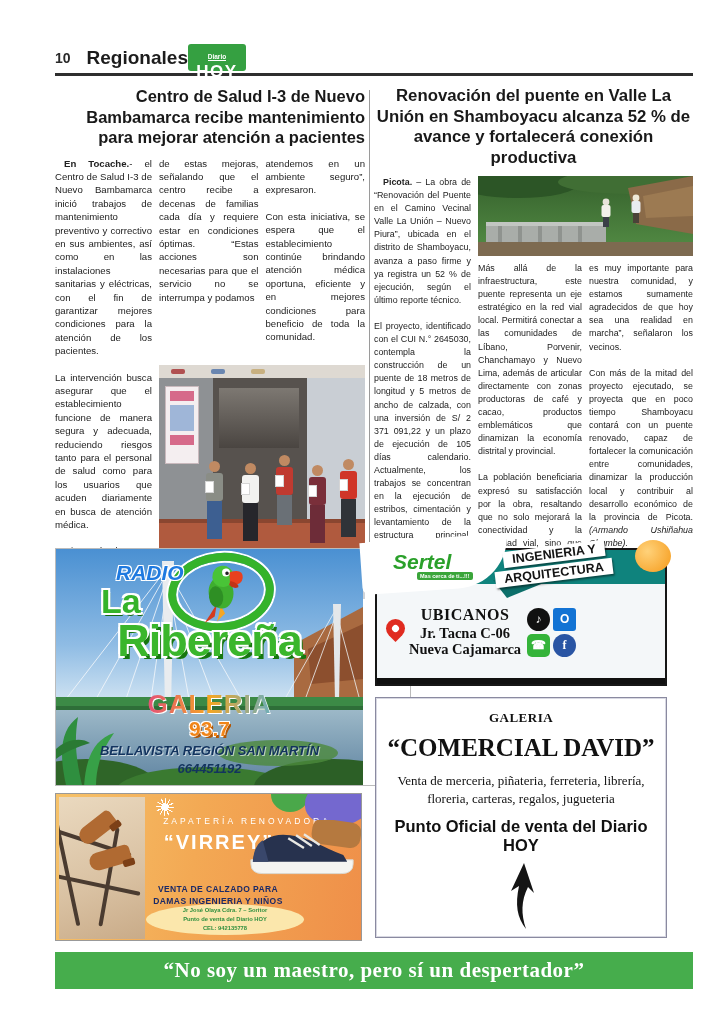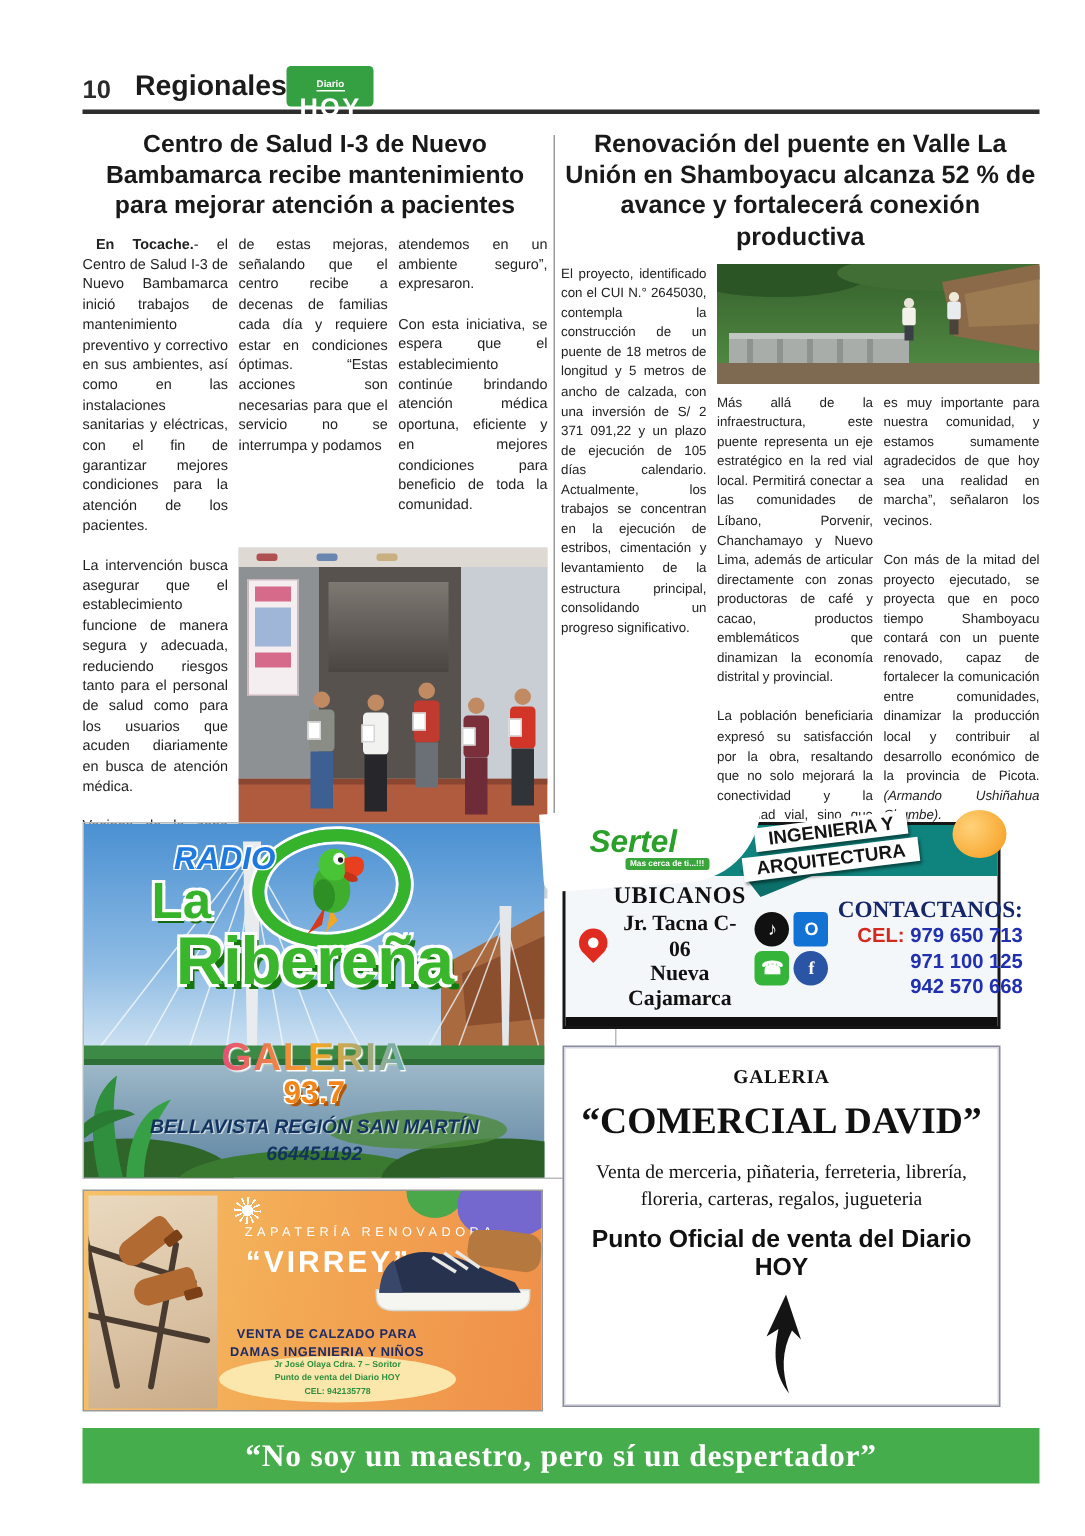--- a/index.html
+++ b/index.html
@@ -3,34 +3,34 @@
 <meta charset="utf-8">
 <style>
   * { margin:0; padding:0; box-sizing:border-box; }
   html,body { background:#ffffff; }
   body { font-family:"Liberation Sans", sans-serif; }
   .page { position:relative; width:723px; height:1024px; background:#fff; overflow:hidden; }
 
   
   .header { position:absolute; left:55px; top:44px; width:638px; height:32px;
             border-bottom:3px solid #2e2e2e; display:flex; align-items:flex-start; }
-  .page-num { font-size:17px; font-weight:bold; color:#2a2a2a; margin-top:6px; }
+  .page-num { font-size:14px; font-weight:bold; color:#2a2a2a; margin-top:6px; }
   .section-name { font-size:19px; font-weight:bold; color:#1c1c1c; margin-left:16px; margin-top:3px; }
   .date { margin-left:auto; font-size:13px; color:#1c1c1c; margin-top:7px; margin-right:12px; }
   .logo { width:58px; height:27px; background:#35a041; color:#fff; text-align:center; border-radius:3px; padding-top:1px; }
   .logo-top { font-size:6.5px; font-weight:bold; line-height:7px; border-bottom:1px solid #fff; width:80%; margin:0 auto; }
   .logo-main { font-size:17px; font-weight:bold; letter-spacing:1.5px; line-height:18px; }
 
   
   .articles { position:absolute; left:55px; top:86px; width:638px; display:flex; }
   .article-left { width:310px; }
   .v-divider { width:1px; background:#9a9a9a; margin:4px 4px 0; height:452px; }
   .article-right { width:319px; }
   h1.title { font-weight:bold; text-align:center; color:#191919; }
-  .article-left h1 { font-size:16.5px; line-height:20.5px; margin-bottom:9px; }
+  .article-left h1 { font-size:16.5px; line-height:20.5px; margin-bottom:9px;text-align:right; }
   .article-right h1 { font-size:16.8px; line-height:20.5px; margin-bottom:8px; }
   .body-row { display:flex; gap:7px; }
   .tcol { text-align:justify; color:#222; }
   .article-left  .tcol { font-size:9.6px; line-height:13.4px; width:97px; }
   .article-right .tcol { font-size:8.9px; line-height:13.1px; width:101px; }
   .tcol p { margin-bottom:13px; }
   .indent { text-indent:9px; }
   .rwrap-l { width:206px; }
   .rwrap-l .two, .rwrap-r .two { display:flex; gap:7px; }
   .rwrap-l .tcol, .rwrap-r .tcol { flex:1; width:auto; }
@@ -251,20 +251,22 @@
         </div>
       </div>
     </div>
 
     <div class="v-divider"></div>
 
     <div class="article-right">
       <h1 class="title">Renovación del puente en Valle La Unión en Shamboyacu alcanza 52 % de avance y fortalecerá conexión productiva</h1>
       <div class="body-row">
         <div class="tcol">
+          <p class="indent"><strong>Picota.</strong>
+            <span>– La obra de “Renovación del Puente en el Camino Vecinal Valle La Unión – Nuevo Piura”, ubicada en el distrito de Shamboyacu, avanza a paso firme y ya registra un 52 % de ejecución, según el último reporte técnico.</span></p>
           <p>El proyecto, identificado con el CUI N.° 2645030, contempla la construcción de un puente de 18 metros de longitud y 5 metros de ancho de calzada, con una inversión de S/ 2 371 091,22 y un plazo de ejecución de 105 días calendario. Actualmente, los trabajos se concentran en la ejecución de estribos, cimentación y levantamiento de la estructura principal, consolidando un progreso significativo.</p>
         </div>
         <div class="rwrap-r">
 
           <svg class="photo-right" width="215" height="80" viewBox="0 0 215 80" style="display:block; margin-bottom:6px;">
             <defs>
               <linearGradient id="fol" x1="0" y1="0" x2="0" y2="1">
                 <stop offset="0" stop-color="#35602c"></stop>
                   <stop offset="1" stop-color="#558f46"></stop>
               </linearGradient>
@@ -392,26 +394,20 @@
         <div class="s-ubicanos">UBICANOS</div>
         <div class="s-addr-line">Jr. Tacna C-06</div>
         <div class="s-addr-line">Nueva Cajamarca</div>
       </div>
       <div class="s-social">
         <span class="s-ic s-ic-tiktok">♪</span>
         <span class="s-ic s-ic-mail">O</span>
         <span class="s-ic s-ic-wa">☎</span>
         <span class="s-ic s-ic-fb">f</span>
       </div>
-      <div class="s-contact">
-        <div class="s-contact-label">CONTACTANOS:</div>
-        <div class="s-phone-line"><span class="s-cel">CEL:</span> <span>979 650 713</span></div>
-        <div class="s-phone-line">971 100 125</div>
-        <div class="s-phone-line">942 570 668</div>
-      </div>
     </div>
     <div class="s-black"></div>
   </div>
 
   <div class="ad-galeria">
     <div class="g-header">GALERIA</div>
     <div class="g-title">“COMERCIAL DAVID”</div>
     <div class="g-desc">Venta de merceria, piñateria, ferreteria, librería, floreria, carteras, regalos, jugueteria</div>
     <div class="g-official">Punto Oficial de venta del Diario HOY</div>
     <svg class="g-arrow" width="34" height="72" viewBox="0 0 34 72">

